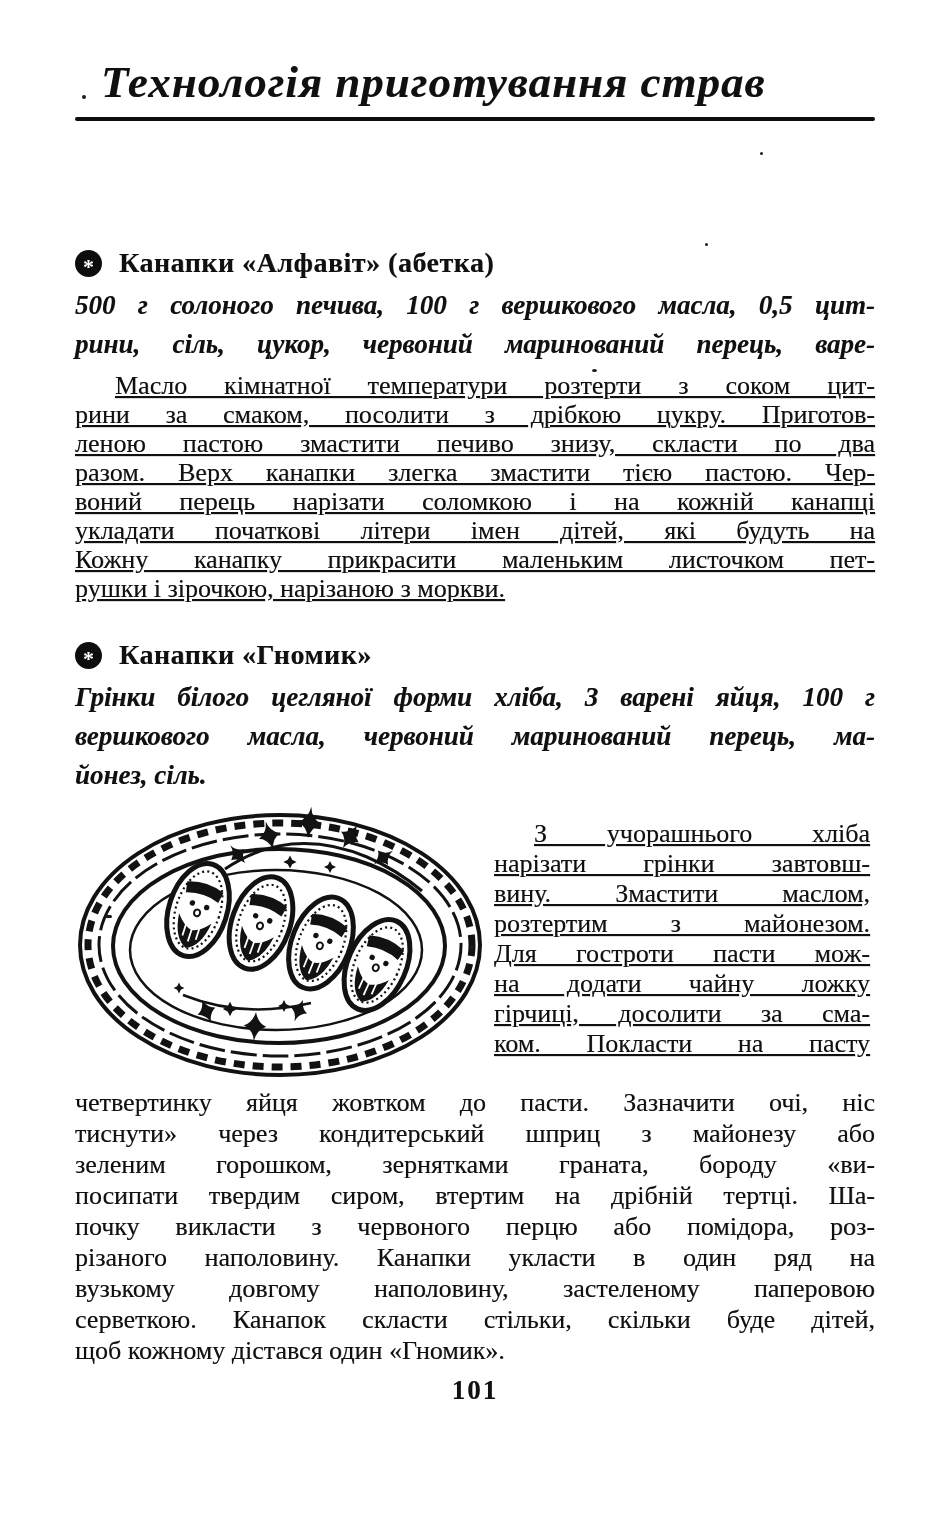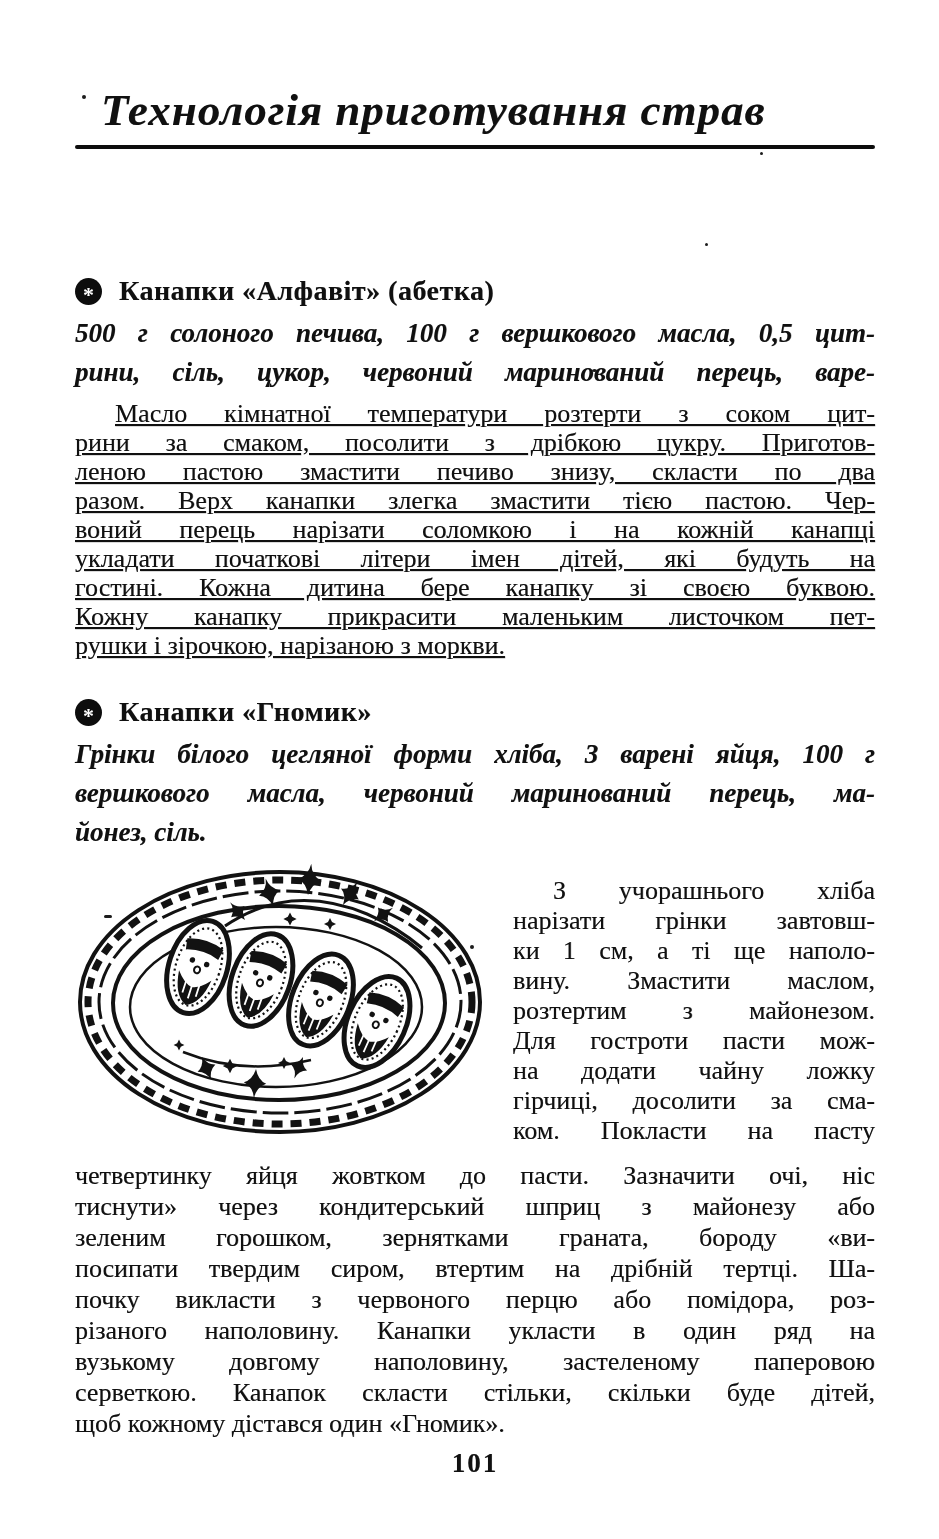--- a/index.html
+++ b/index.html
@@ -1,19 +1,19 @@
 <!DOCTYPE html>
 <html lang="uk"><head>
 <meta charset="utf-8">
 <style>
   html,body{margin:0;padding:0;background:#ffffff;}
   body{width:939px;height:1539px;overflow:hidden;}
   .page{
     box-sizing:border-box;width:939px;height:1539px;
-    padding:84px 64px 0 75px;position:relative;
+    padding:56px 64px 0 75px;position:relative;
     font-family:"Liberation Serif", serif;color:#101010;
     text-shadow:0.35px 0.35px 0 rgba(16,16,16,0.45);
   }
   .title{
     font-style:italic;font-weight:bold;font-size:45px;line-height:52px;
     margin:0 0 0 26px;letter-spacing:1px;white-space:nowrap;
   }
   .rule{height:4px;background:#0d0d0d;margin-top:9px;border-radius:2px;}
   .sec1{margin-top:126px;}
   .sec2-head{margin-top:36px;}
@@ -28,22 +28,22 @@
     font-size:22px;font-weight:bold;line-height:1;
   }
   .ingredients{margin-top:7px;font-style:italic;font-weight:bold;font-size:27px;line-height:39px;}
   .instructions{margin-top:7px;font-size:26px;line-height:29px;text-decoration:underline;}
   .tline{text-align:justify;text-align-last:justify;}
   .tline-last{text-align-last:left;}
   .no-endflush .tline-last{text-align-last:justify;}
   .indent-first .tline:first-child{text-indent:40px;}
   .media-row{margin-top:12px;display:flex;}
   .plate{flex:0 0 415px;}
-  .col-text{width:376px;margin-left:23px;margin-top:12px;font-size:26px;line-height:30px;}
-  .continuation{margin-top:14px;font-size:26px;line-height:31px;}
+  .col-text{width:376px;margin-left:4px;margin-top:12px;font-size:26px;line-height:30px;text-decoration:underline;}
+  .continuation{margin-top:2px;font-size:26px;line-height:31px;}
   .page-number{margin-top:9px;text-align:center;font-weight:bold;font-size:27px;letter-spacing:2px;}
   .speck{position:absolute;background:#1c1c1c;border-radius:50%;}
   .s1{left:82px;top:95px;width:4px;height:4px;}
   .s2{left:592px;top:369px;width:5px;height:3px;}
   .s3{left:104px;top:915px;width:8px;height:3px;border-radius:2px;}
   .s4{left:760px;top:152px;width:3px;height:3px;}
   .s5{left:470px;top:945px;width:4px;height:4px;}
   .s6{left:705px;top:243px;width:3px;height:3px;}
 </style>
 </head>
@@ -74,21 +74,20 @@
         <div class="tline">500 г солоного печива, 100 г вершкового масла, 0,5 цит-</div>
         <div class="tline">рини, сіль, цукор, червоний маринований перець, варе-</div>
       </div>
     <div class="instructions indent-first">
         <div class="tline">Масло кімнатної температури розтерти з соком цит-</div>
         <div class="tline">рини за смаком, посолити з дрібкою цукру. Приготов-</div>
         <div class="tline">леною пастою змастити печиво знизу, скласти по два</div>
         <div class="tline">разом. Верх канапки злегка змастити тією пастою. Чер-</div>
         <div class="tline">воний перець нарізати соломкою і на кожній канапці</div>
         <div class="tline">укладати початкові літери імен дітей, які будуть на</div>
-        <div class="tline">гостині. Кожна дитина бере канапку зі своєю буквою.</div>
         <div class="tline">Кожну канапку прикрасити маленьким листочком пет-</div>
         <div class="tline tline-last">рушки і зірочкою, нарізаною з моркви.</div>
       </div>
   </section>
 
   <section>
     <div class="recipe-head sec2-head">
       <span class="bullet">
           <span>*</span>
         </span>
@@ -154,21 +153,20 @@
           <use href="#leaf" transform="translate(181,205) rotate(184) scale(1.4)"></use>
           <use href="#star4" transform="translate(209,199)"></use>
           <use href="#leaf" transform="translate(228,193) rotate(202) scale(1.1)"></use>
           <use href="#star4" transform="translate(104,181) scale(0.9)"></use>
         </g>
       </svg>
 
       <div class="col-text indent-first no-endflush">
           <div class="tline">З учорашнього хліба</div>
           <div class="tline">нарізати грінки завтовш-</div>
-          <div class="tline">ки 1 см, а ті ще наполо-</div>
           <div class="tline">вину. Змастити маслом,</div>
           <div class="tline">розтертим з майонезом.</div>
           <div class="tline">Для гостроти пасти мож-</div>
           <div class="tline">на додати чайну ложку</div>
           <div class="tline">гірчиці, досолити за сма-</div>
           <div class="tline tline-last">ком. Покласти на пасту</div>
         </div>
     </div>
 
     <div class="continuation">

